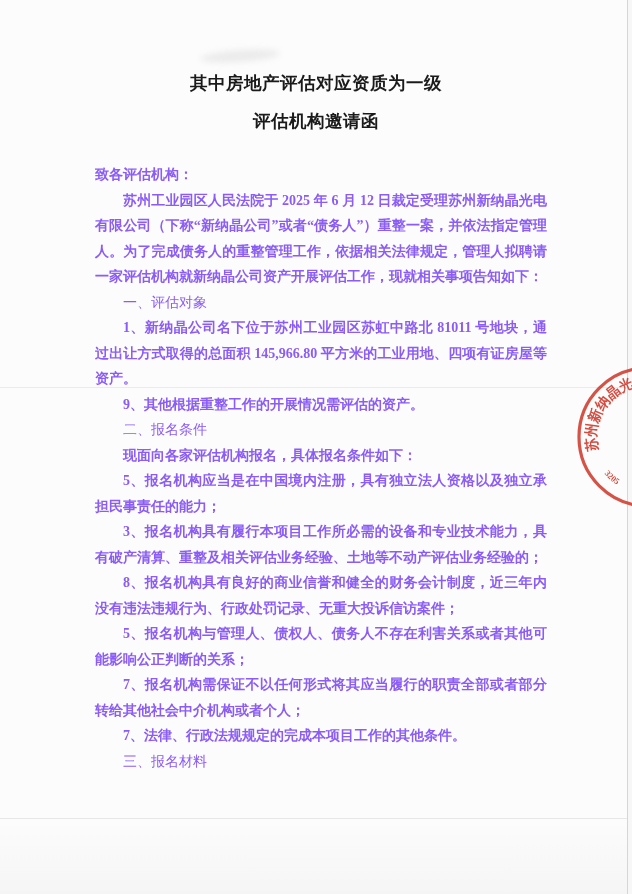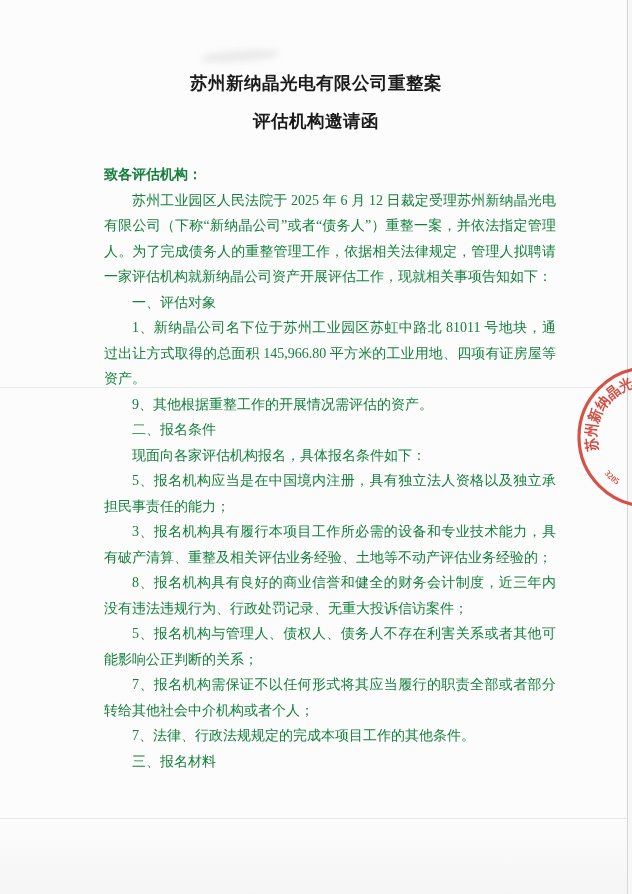--- a/index.html
+++ b/index.html
@@ -19,30 +19,30 @@
     width: 632px;
     text-align: center;
     font-weight: bold;
     font-size: 17.5px;
     line-height: 38px;
     color: #1a1a1a;
     letter-spacing: 0.5px;
   }
   .doc-body {
     position: absolute;
-    left: 104px;
+    left: 95px;
     top: 162px;
     width: 452px;
     font-size: 14px;
     line-height: 25.5px;
     text-align: justify;
-    color: #15803d;
+    color: #8b5cf6;
   }
   .doc-body .salutation { font-weight: bold; text-indent: 0; }
-  .doc-body .para { text-indent: 2em; }
+  .doc-body .para { text-indent: 2em; font-weight: bold; }
   .doc-body .heading { text-indent: 2em; font-weight: normal; }
   .crease {
     position: absolute;
     left: 0;
     width: 627px;
     height: 1px;
     background: #ebebeb;
   }
   .crease.c1 { top: 387px; }
   .crease.c2 { top: 818px; background: #e7e7e7; }
@@ -94,21 +94,21 @@
   }
 </style>
 </head>
 <body>
 
 <div class="page">
 
   <div class="smudge"></div>
 
   <div class="titles">
-    <div>苏州新纳晶光电有限公司重整案</div>
+    <div>其中房地产评估对应资质为一级</div>
     <div>评估机构邀请函</div>
   </div>
 
   <div class="doc-body">
     <div class="salutation">致各评估机构：</div>
     <div class="para">苏州工业园区人民法院于 2025 年 6 月 12 日裁定受理苏州新纳晶光电有限公司（下称“新纳晶公司”或者“债务人”）重整一案，并依法指定管理人。为了完成债务人的重整管理工作，依据相关法律规定，管理人拟聘请一家评估机构就新纳晶公司资产开展评估工作，现就相关事项告知如下：</div>
     <div class="heading">一、评估对象</div>
     <div class="para">1、新纳晶公司名下位于苏州工业园区苏虹中路北 81011 号地块，通过出让方式取得的总面积 145,966.80 平方米的工业用地、四项有证房屋等资产。</div>
     <div class="para">9、其他根据重整工作的开展情况需评估的资产。</div>
     <div class="heading">二、报名条件</div>

